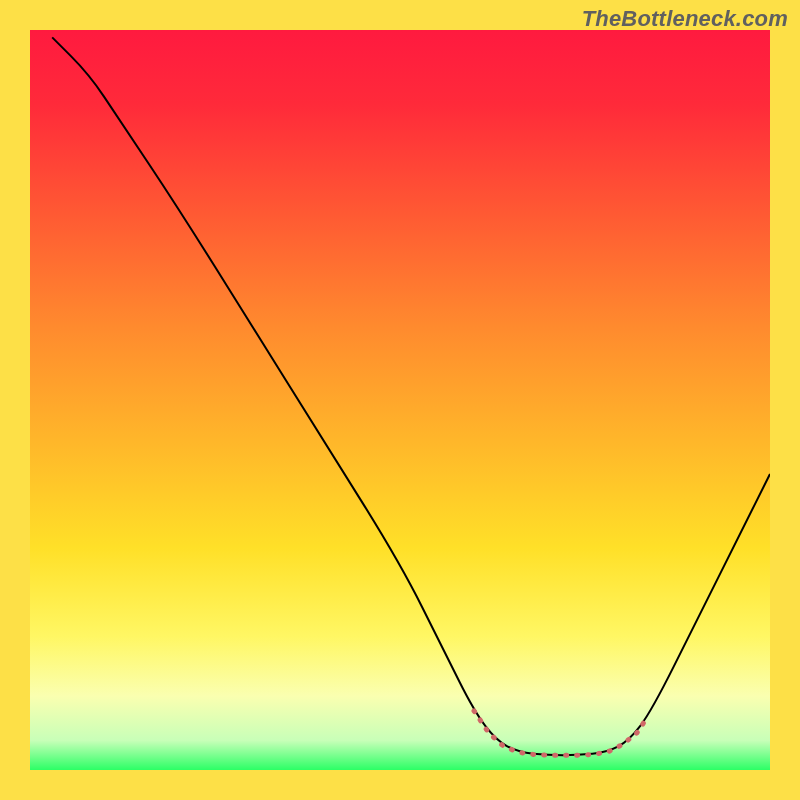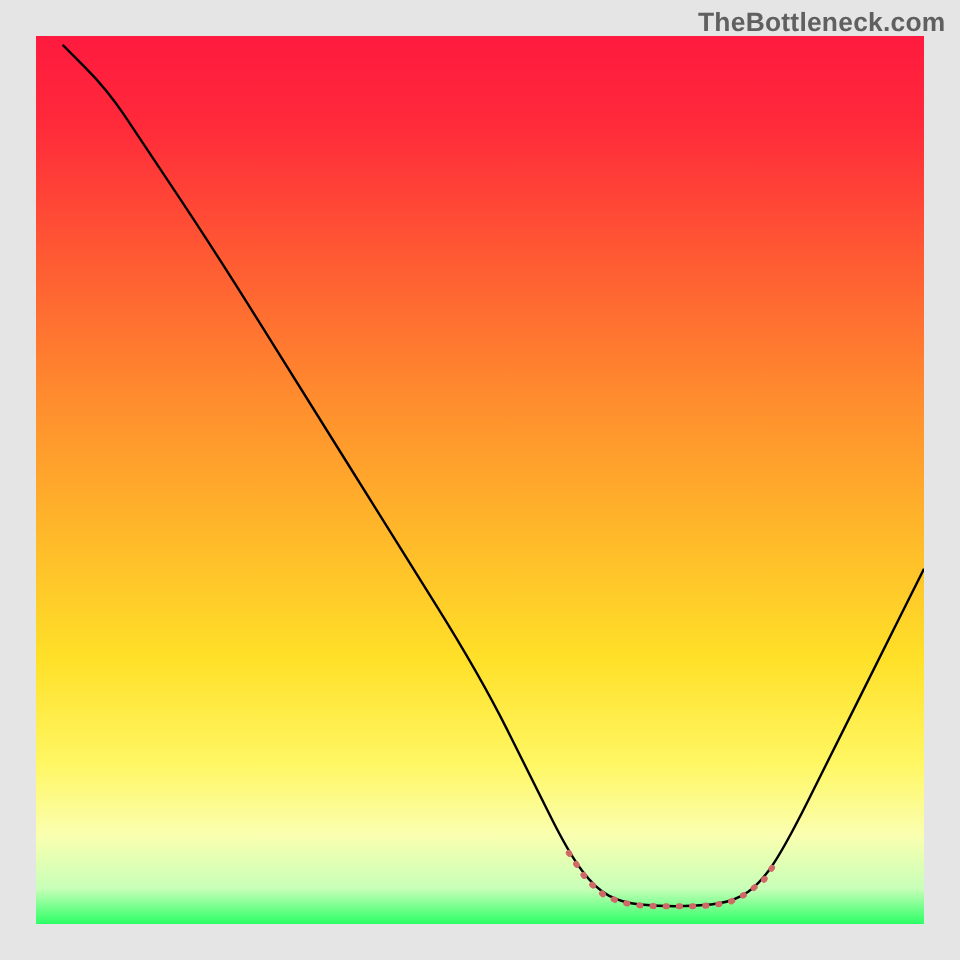--- a/index.html
+++ b/index.html
@@ -8,21 +8,22 @@
     width: 800px;
     height: 800px;
     background: #000;
     overflow: hidden;
     font-family: Arial, Helvetica, sans-serif;
   }
   .wrap {
     position: relative;
     width: 800px;
     height: 800px;
-    background: #e5e5e5;
+    background: #fde047;
+    font-style: italic;
   }
   .watermark {
     position: absolute;
     top: 6px;
     right: 12px;
     font-size: 22px;
     font-weight: 600;
     color: #606060;
     letter-spacing: 0.2px;
     z-index: 5;

